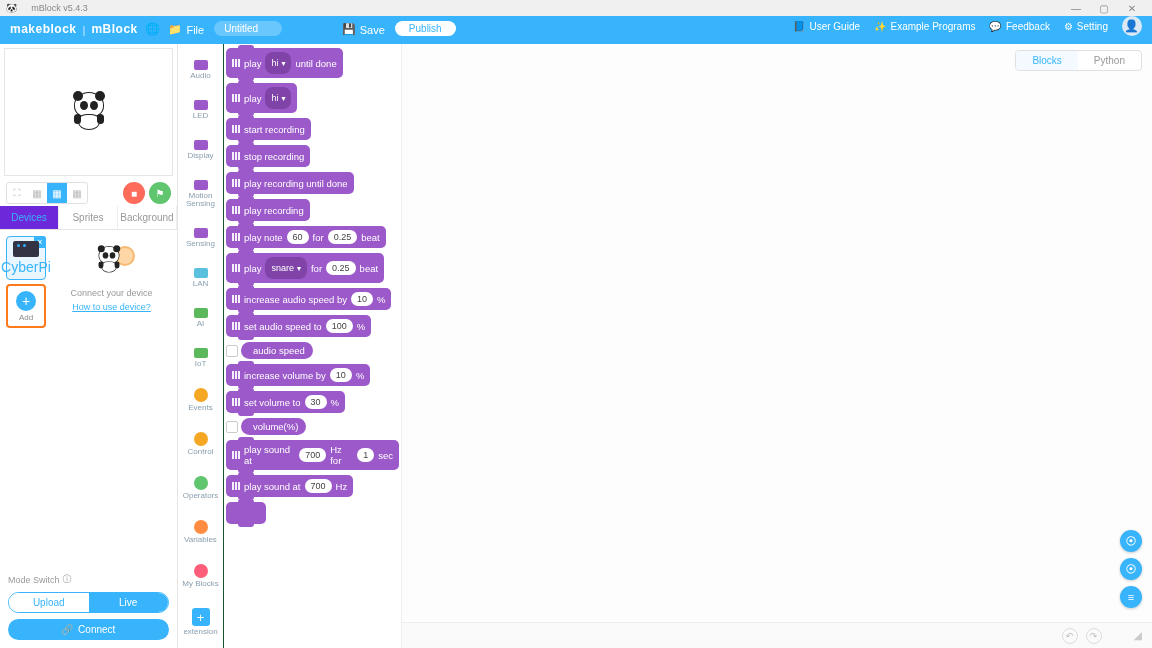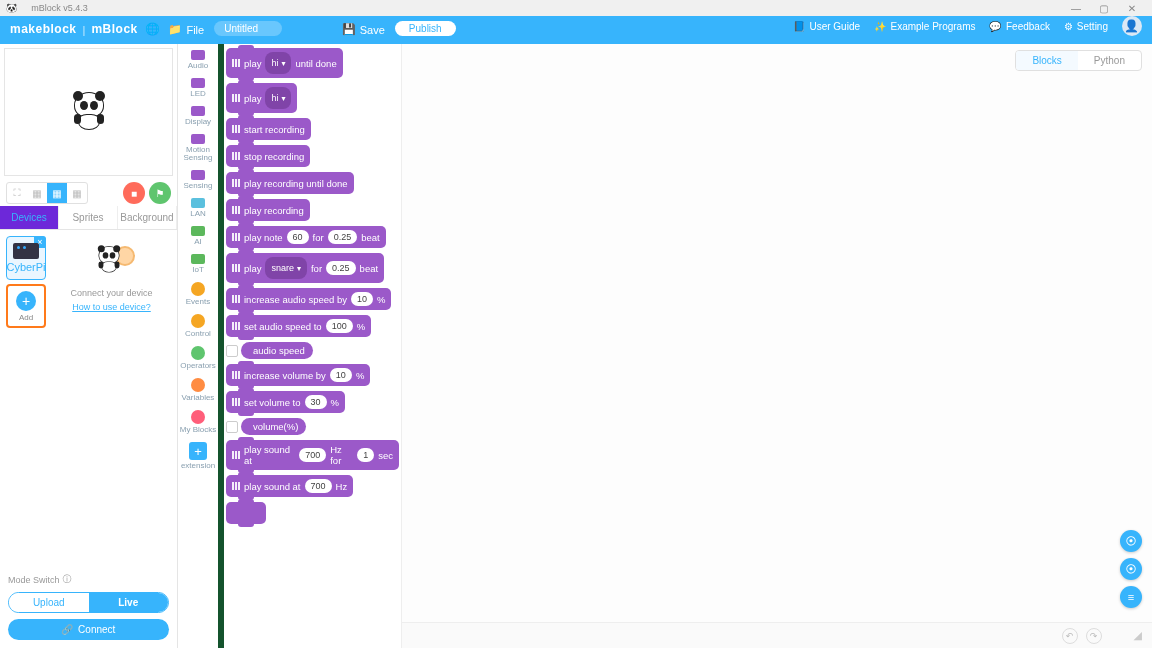--- a/index.html
+++ b/index.html
@@ -47,43 +47,43 @@
 .tabs { display:flex; border-bottom:1px solid #e5e5e5;}
 .tabs .tab{flex:1;text-align:center;padding:6px 2px;font-size:10px;color:#999;border-right:1px solid #eee;}
 .tabs .tab.active{color:#37b4fc;background:#6d28d9;}
 
 .devices-area{display:flex; padding:6px; gap:6px; align-items:flex-start;}
 .dev-col{display:flex;flex-direction:column;gap:4px;width:40px;}
 .dev-card{width:40px;height:44px;border:1px solid #37b4fc;border-radius:4px;position:relative;background:#eaf6ff;display:flex;flex-direction:column;align-items:center;justify-content:center;}
 .dev-card .thumb{width:26px;height:16px;background:#334; border-radius:2px; margin-bottom:2px; position:relative;}
 .dev-card .thumb::before,.dev-card .thumb::after{content:"";position:absolute;width:3px;height:3px;background:#3af;border-radius:50%;top:3px;}
 .dev-card .thumb::before{left:4px;} .dev-card .thumb::after{left:10px;}
-.dev-card .lbl{font-size:11px;color:#37b4fc;}
+.dev-card .lbl{font-size:14px;color:#37b4fc;}
 .dev-card .x{position:absolute;top:-1px;right:-1px;width:12px;height:12px;background:#37b4fc;color:#fff;font-size:9px;border-radius:0 3px 0 3px;display:flex;align-items:center;justify-content:center;}
 .add-card{width:40px;height:44px;border:2px solid #ff7a1a;border-radius:4px;display:flex;flex-direction:column;align-items:center;justify-content:center;gap:2px;}
 .add-card .pls{width:20px;height:20px;border-radius:50%;background:#37b4fc;color:#fff;display:flex;align-items:center;justify-content:center;font-size:14px;}
 .add-card .lbl{font-size:8px;color:#888;}
 
 .dev-right{flex:1;display:flex;flex-direction:column;align-items:center;text-align:center;gap:4px;padding-top:4px;}
 .dev-illus{width:50px;height:44px;position:relative;}
 .dev-illus .pdrop{position:absolute;right:2px;top:6px;width:20px;height:20px;border-radius:50%;background:#ffd6a5;border:2px solid #f5b971;}
 .dev-illus .mini{position:absolute;left:4px;bottom:4px;}
 .dev-right .t1{font-size:9px;color:#999;}
 .dev-right .lnk{font-size:9px;color:#37b4fc;text-decoration:underline;}
 
 .left-bottom{margin-top:auto;padding:8px;display:flex;flex-direction:column;gap:6px;}
 .mode-sw{font-size:9px;color:#999;display:flex;align-items:center;gap:3px;}
 .pill-row{display:flex;gap:0;border:1px solid #37b4fc;border-radius:12px;overflow:hidden;}
 .pill-row .half{flex:1;text-align:center;padding:4px 6px;font-size:10px;}
 .pill-row .upload{background:#fff;color:#37b4fc;}
-.pill-row .live{background:#37b4fc;color:#fff;font-weight:bold;}
+.pill-row .live{background:#37b4fc;color:#fff;}
 .connect-btn{background:#37b4fc;color:#fff;text-align:center;padding:5px;border-radius:12px;font-size:10px;display:flex;align-items:center;justify-content:center;gap:4px;}
 
 
-.catcol{width:46px;border-right:6px solid #14532d;display:flex;flex-direction:column;align-items:center;padding-top:4px;gap:4px;overflow:hidden;}
+.catcol{width:46px;border-right:1px solid #14532d;display:flex;flex-direction:column;align-items:center;padding-top:4px;gap:16px;overflow:hidden;justify-content:center;}
 .cat{display:flex;flex-direction:column;align-items:center;gap:2px;padding:2px 0;width:100%;}
 .cat .dot{width:14px;height:14px;border-radius:50%;} 
 .cat .sq{width:14px;height:10px;border-radius:2px;}
 .cat .lbl{font-size:8px;color:#8aa0b0;text-align:center;line-height:1;}
 .cat.ext .pls{width:18px;height:18px;border-radius:3px;background:#37b4fc;color:#fff;display:flex;align-items:center;justify-content:center;font-size:13px;}
 
 
 .palette{width:178px;border-right:1px solid #eee;overflow-y:hidden;padding:4px 2px;display:flex;flex-direction:column;gap:5px;}
 .blk{background:#9b59c9;color:#fff;border-radius:5px;padding:4px 6px;display:flex;align-items:center;gap:4px;font-size:9.5px;position:relative;width:fit-content;min-height:22px;}
 .blk::before{content:"";position:absolute;left:12px;top:-3px;width:16px;height:3px;background:#9b59c9;border-radius:3px 3px 0 0;}

